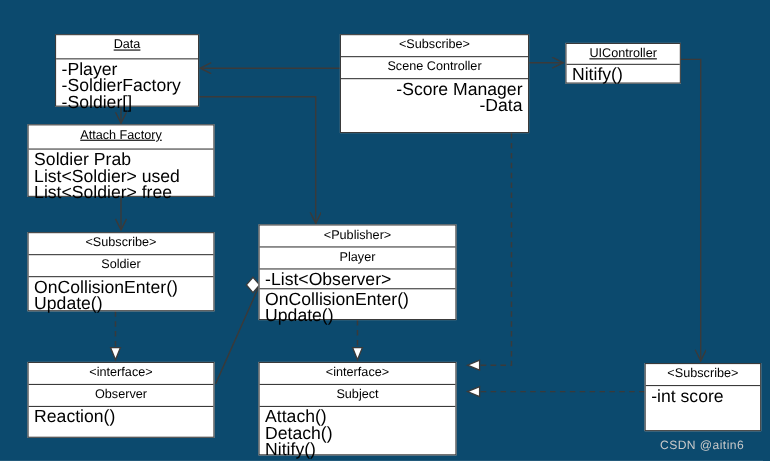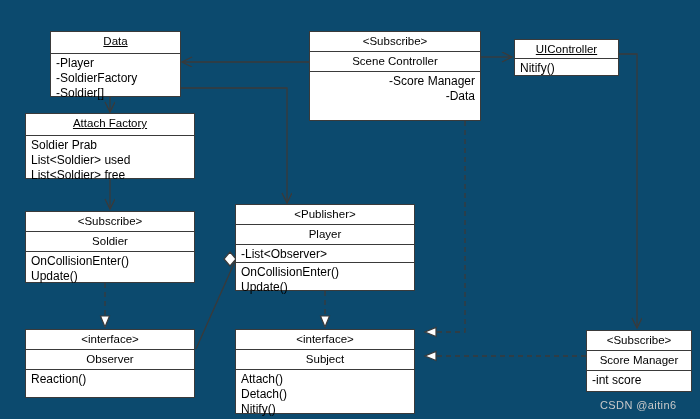--- a/index.html
+++ b/index.html
@@ -34,21 +34,21 @@
   .compartment.last {
     border-bottom: none;
   }
   .compartment.center {
     text-align: center;
   }
   .compartment.underline span {
     text-decoration: underline;
   }
   .attr-line {
-    font-size: 12px;
+    font-size: 16px;
     line-height: 15px;
     color: #000000;
     white-space: nowrap;
   }
   svg.connector-layer {
     position: absolute;
     left: 0;
     top: 0;
     width: 700px;
     height: 419px;
@@ -171,21 +171,20 @@
 
   <div class="uml-box" style="left:514px; top:39px; width:105px; height:37px;">
     <div class="compartment center underline" style="height:19px;"><span>UIController</span></div>
     <div class="compartment last" style="height:18px;">
       <div class="attr-line">Nitify()</div>
     </div>
   </div>
 
   <div class="uml-box" style="left:586px; top:330px; width:106px; height:62px;">
     <div class="compartment center" style="height:20px;">&lt;Subscribe&gt;</div>
-    <div class="compartment center" style="height:20px;">Score Manager</div>
     <div class="compartment last" style="height:20px;">
       <div class="attr-line">-int score</div>
     </div>
   </div>
 
   <div class="watermark" style="left:600px; top:399px;">CSDN @aitin6</div>
 
 </div>
 
 </body></html>

